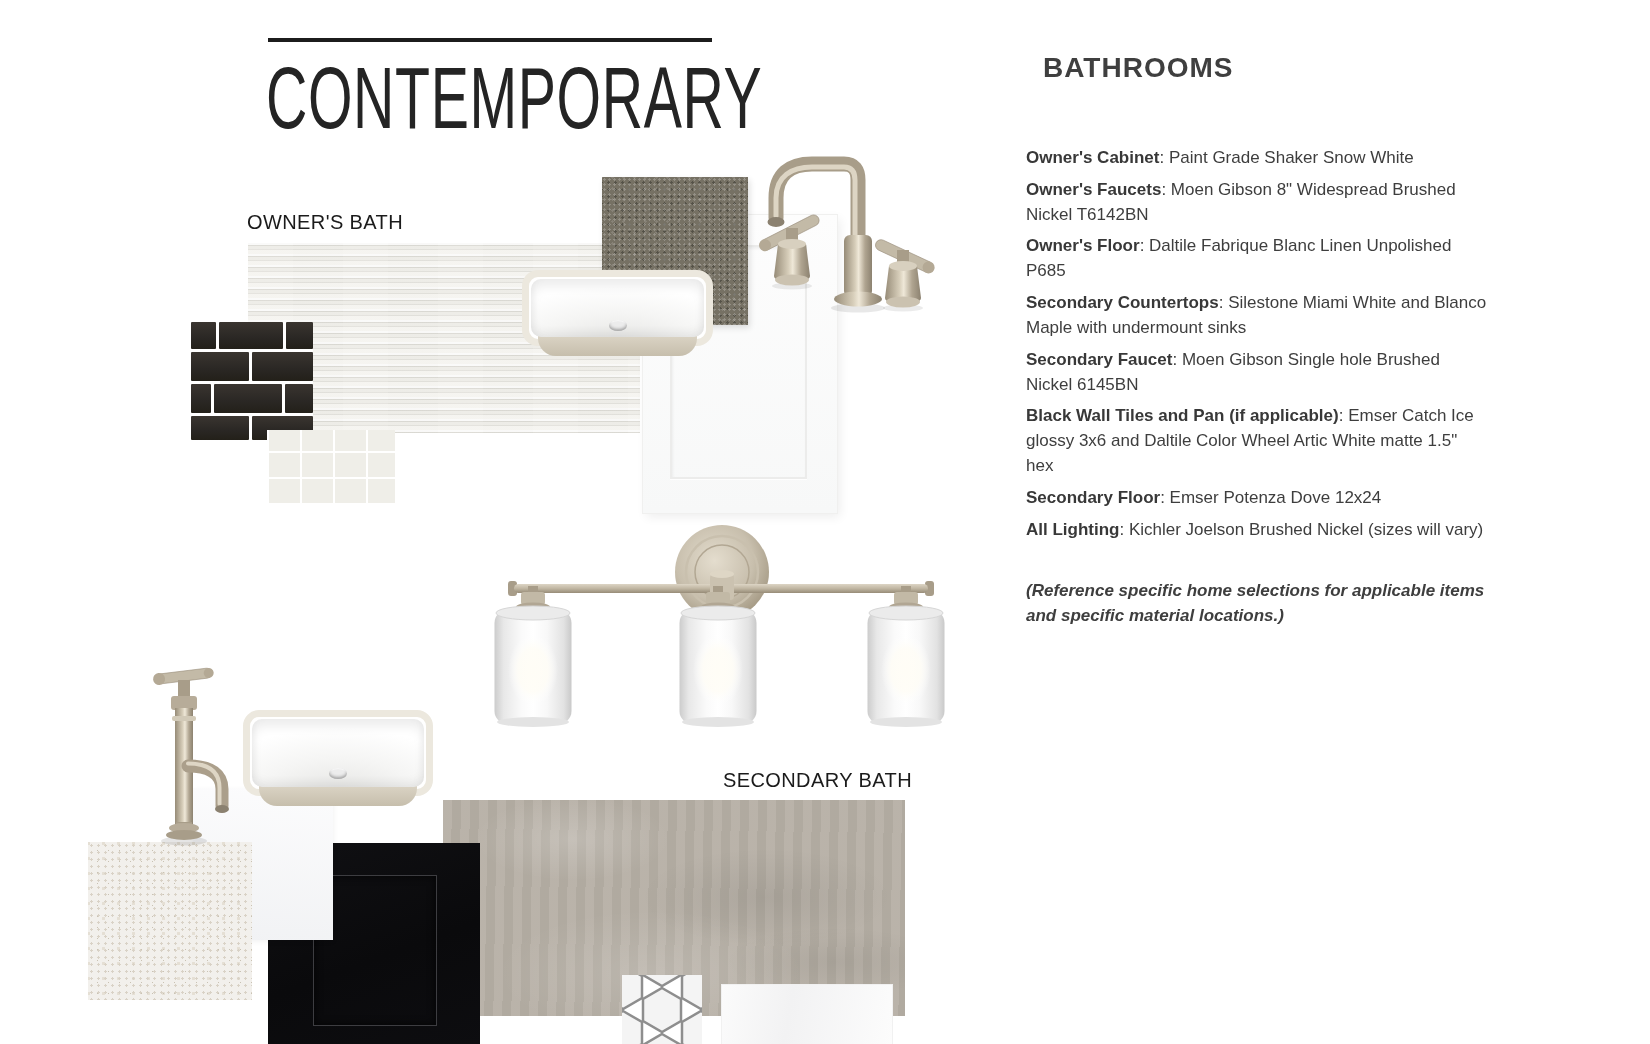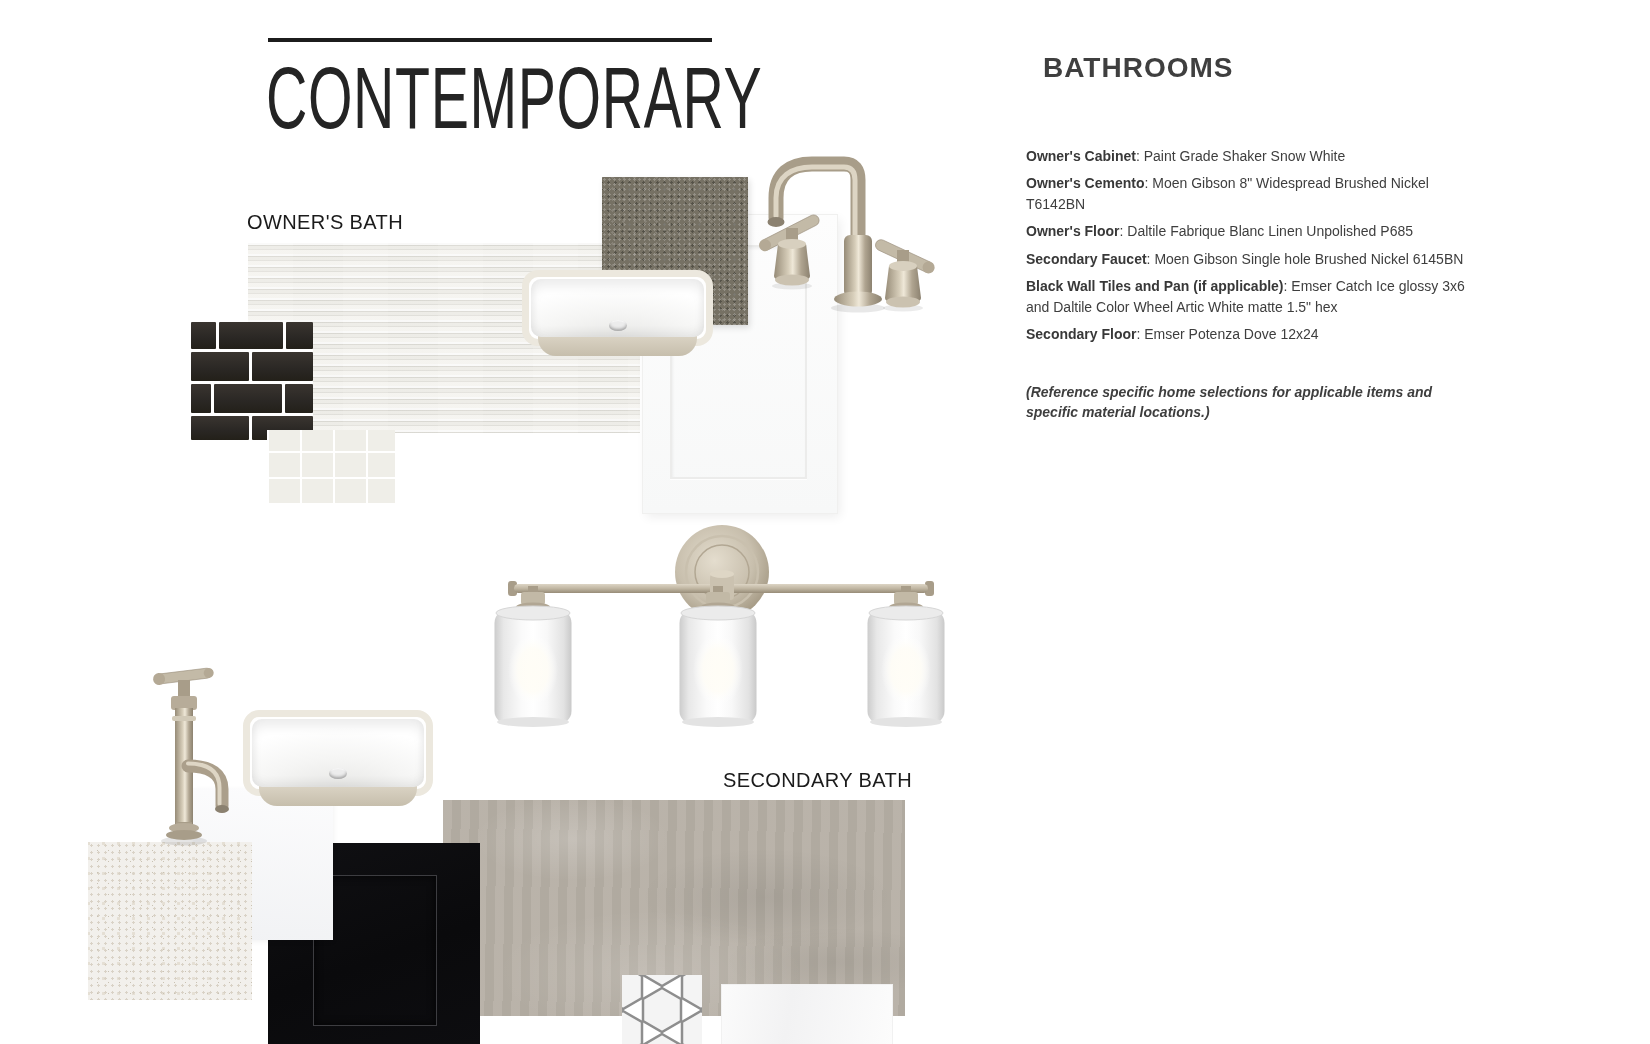--- a/index.html
+++ b/index.html
@@ -101,21 +101,21 @@
     left:50%;transform:translateX(-50%);background:#ececec;
     box-shadow:inset 0 -2px 3px rgba(0,0,0,.3), inset 0 1px 1px rgba(255,255,255,.8);}
   .owner-sink{left:522px;top:270px;width:177px;height:62px;}
   .owner-sink .drain{bottom:8px;}
   .secondary-sink{left:243px;top:710px;width:176px;height:72px;}
   .secondary-sink .drain{bottom:10px;}
 
   
   .spec-heading{left:1026px;top:52px;font-size:28px;font-weight:600;color:#3f3f3f;letter-spacing:1px;margin-left:17px;}
   .spec{left:1026px;top:146px;width:462px;}
-  .spec p{margin:0 0 7px;font-size:14px;line-height:1.46;color:var(--text,#3e3e3e);}
+  .spec p{margin:0 0 7px;font-size:17px;line-height:1.46;color:var(--text,#3e3e3e);}
   .spec b{font-weight:700;color:#383838;}
   .spec .note{margin-top:37px;font-style:italic;font-weight:bold;}
 </style>
 </head>
 <body>
 
 <div class="canvas">
 
   <div class="abs title-rule"></div>
   <div class="abs title-text">CONTEMPORARY</div>
@@ -318,21 +318,23 @@
   </svg>
 
   <div class="abs white-tile-sample"></div>
 
   <div class="abs bath-label owners-label">OWNER'S BATH</div>
   <div class="abs bath-label secondary-label">SECONDARY BATH</div>
 
   <div class="abs spec-heading">BATHROOMS</div>
   <div class="abs spec">
     <p><b>Owner's Cabinet</b><span>: Paint Grade Shaker Snow White</span></p>
-    <p><b>Owner's Cemento</b><span>: Moen Gibson 8" Widespread Brushed Nickel T6142BN</span></p>
+    <p><b>Owner's Faucets</b><span>: Moen Gibson 8" Widespread Brushed Nickel T6142BN</span></p>
     <p><b>Owner's Floor</b><span>: Daltile Fabrique Blanc Linen Unpolished P685</span></p>
+    <p><b>Secondary Countertops</b><span>: Silestone Miami White and Blanco Maple with undermount sinks</span></p>
     <p><b>Secondary Faucet</b><span>: Moen Gibson Single hole Brushed Nickel 6145BN</span></p>
     <p><b>Black Wall Tiles and Pan (if applicable)</b><span>: Emser Catch Ice glossy 3x6 and Daltile Color Wheel Artic White matte 1.5" hex</span></p>
     <p><b>Secondary Floor</b><span>: Emser Potenza Dove 12x24</span></p>
+    <p><b>All Lighting</b><span>: Kichler Joelson Brushed Nickel (sizes will vary)</span></p>
     <p class="note">(Reference specific home selections for applicable items and specific material locations.)</p>
   </div>
 
 </div>
 
 </body></html>

